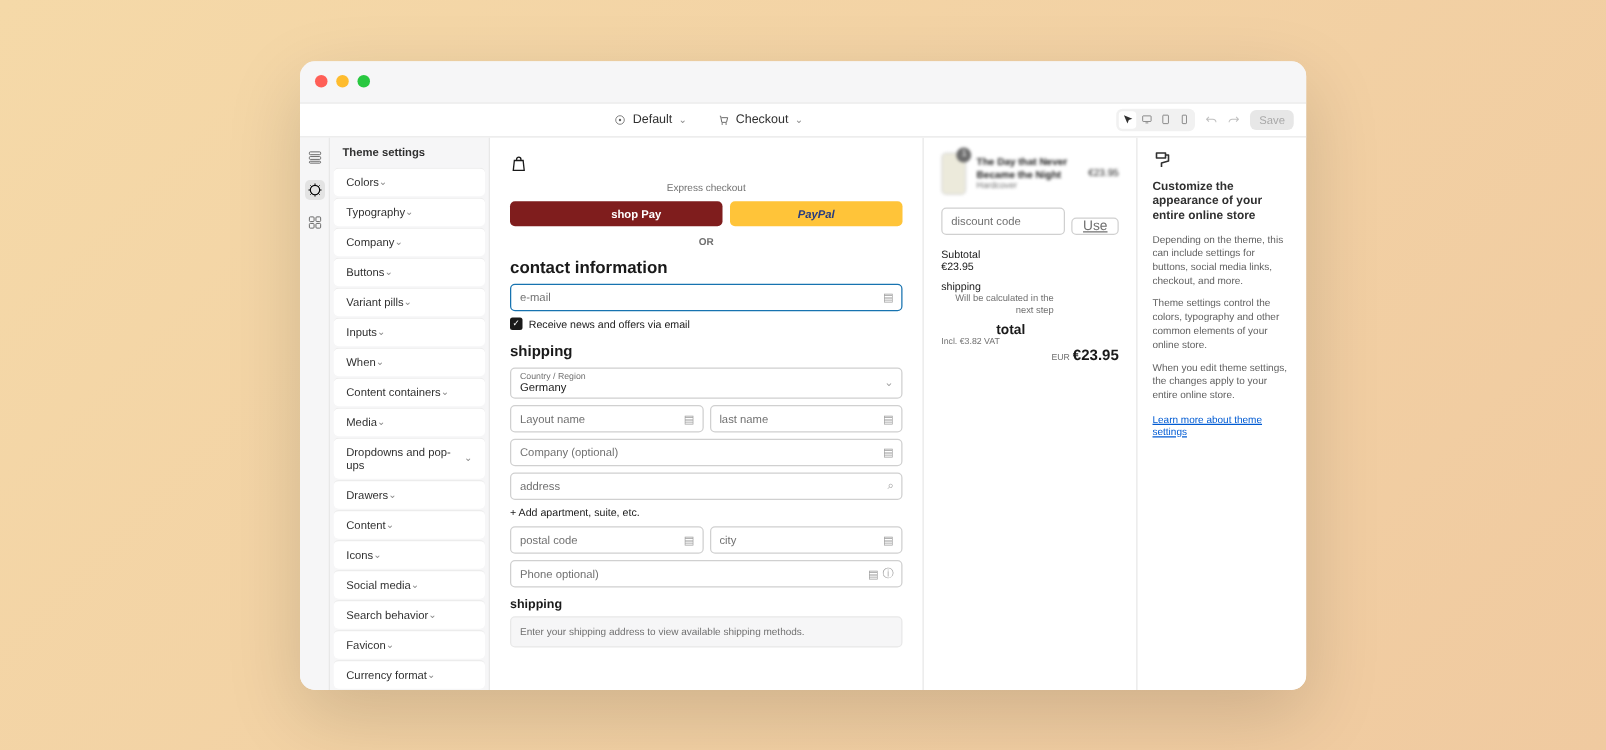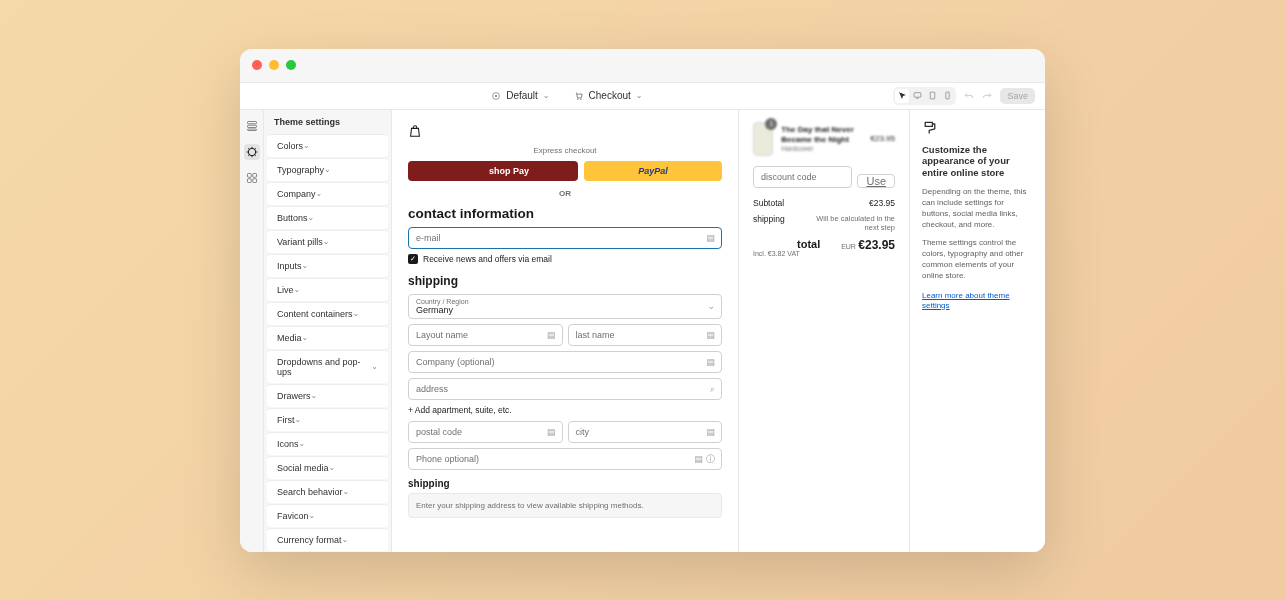--- a/index.html
+++ b/index.html
@@ -57,21 +57,21 @@
 .ship-box { background:#f6f6f7; border:1px solid #e8e8e8; border-radius:4px; padding:7px; font-size:8px; color:#707070; }
 .product-row { display:flex; gap:8px; align-items:center; margin-bottom:10px; filter:blur(1.2px); }
 .thumb { width:34px; height:34px; background:#eceadb; border:1px solid #d9d9d9; border-radius:4px; position:relative; }
 .thumb .badge { position:absolute; top:-5px; right:-5px; width:12px; height:12px; border-radius:50%; background:#6d6d6d; color:#fff; font-size:7px; display:flex; align-items:center; justify-content:center; }
 .ptitle { font-size:8px; font-weight:600; color:#1a1a1a; line-height:1.2; }
 .pvar { font-size:7px; color:#707070; }
 .pprice { font-size:8px; margin-left:auto; }
 .discount-row { display:flex; gap:5px; margin-bottom:10px;align-items:flex-end; }
 .discount-row .field { flex:1; margin:0; }
 .use-btn { border:1px solid #d0d0d0; border-radius:4px; padding:0 8px; font-size:11px; display:flex; align-items:center; color:#707070; cursor:pointer;text-decoration:underline; }
-.sum-row { display:flex; justify-content:space-between; font-size:8.5px; margin-bottom:6px; }
+.sum-row { display:flex; justify-content:space-between; font-size:8.5px; margin-bottom:6px;flex-direction:column; }
 .sum-row .r { text-align:right; font-size:7.5px; color:#707070; max-width:90px; }
 .sum-row.total .l { font-weight:700; font-size:11px;margin-left:44px; }
 .sum-row.total .price { font-weight:700; font-size:12px; }
 .sum-sub { font-size:7px; color:#707070; }
 .right-panel { width:136px; background:#fff; border-left:1px solid #e8e8e8; padding:10px 12px; font-size:8.5px; color:#303030; overflow-y:auto; }
 .rp-icon { margin-bottom:8px; color:#303030; }
 .rp-title { font-weight:700; font-size:9.5px; line-height:1.25; margin-bottom:8px; }
 .rp-p { font-size:8px; color:#616161; line-height:1.35; margin-bottom:8px; }
 .rp-link { font-size:8px; color:#005bd3; text-decoration:underline; cursor:pointer; }
 svg { display:block; }
@@ -185,41 +185,41 @@
         </div>
       <div class="acc-item">
           <span>Variant pills</span>
           <span class="chev">⌄</span>
         </div>
       <div class="acc-item">
           <span>Inputs</span>
           <span class="chev">⌄</span>
         </div>
       <div class="acc-item">
-          <span>Live</span>
+          <span>When</span>
           <span class="chev">⌄</span>
         </div>
       <div class="acc-item">
           <span>Content containers</span>
           <span class="chev">⌄</span>
         </div>
       <div class="acc-item">
           <span>Media</span>
           <span class="chev">⌄</span>
         </div>
       <div class="acc-item">
           <span>Dropdowns and pop-ups</span>
           <span class="chev">⌄</span>
         </div>
       <div class="acc-item">
           <span>Drawers</span>
           <span class="chev">⌄</span>
         </div>
       <div class="acc-item">
-          <span>First</span>
+          <span>Content</span>
           <span class="chev">⌄</span>
         </div>
       <div class="acc-item">
           <span>Icons</span>
           <span class="chev">⌄</span>
         </div>
       <div class="acc-item">
           <span>Social media</span>
           <span class="chev">⌄</span>
         </div>
@@ -353,16 +353,17 @@
 
     <div class="right-panel">
       <div class="rp-icon">
         <svg width="16" height="16" viewBox="0 0 20 20">
             <path d="M4 3h9v5H4z M13 5h3v6l-7 2v4" stroke="#303030" fill="none" stroke-width="1.6" stroke-linejoin="round"></path>
           </svg>
       </div>
       <div class="rp-title">Customize the appearance of your entire online store</div>
       <div class="rp-p">Depending on the theme, this can include settings for buttons, social media links, checkout, and more.</div>
       <div class="rp-p">Theme settings control the colors, typography and other common elements of your online store.</div>
+      <div class="rp-p">When you edit theme settings, the changes apply to your entire online store.</div>
       <a class="rp-link">Learn more about theme settings</a>
     </div>
   </div>
 </div>
 
 </body></html>

